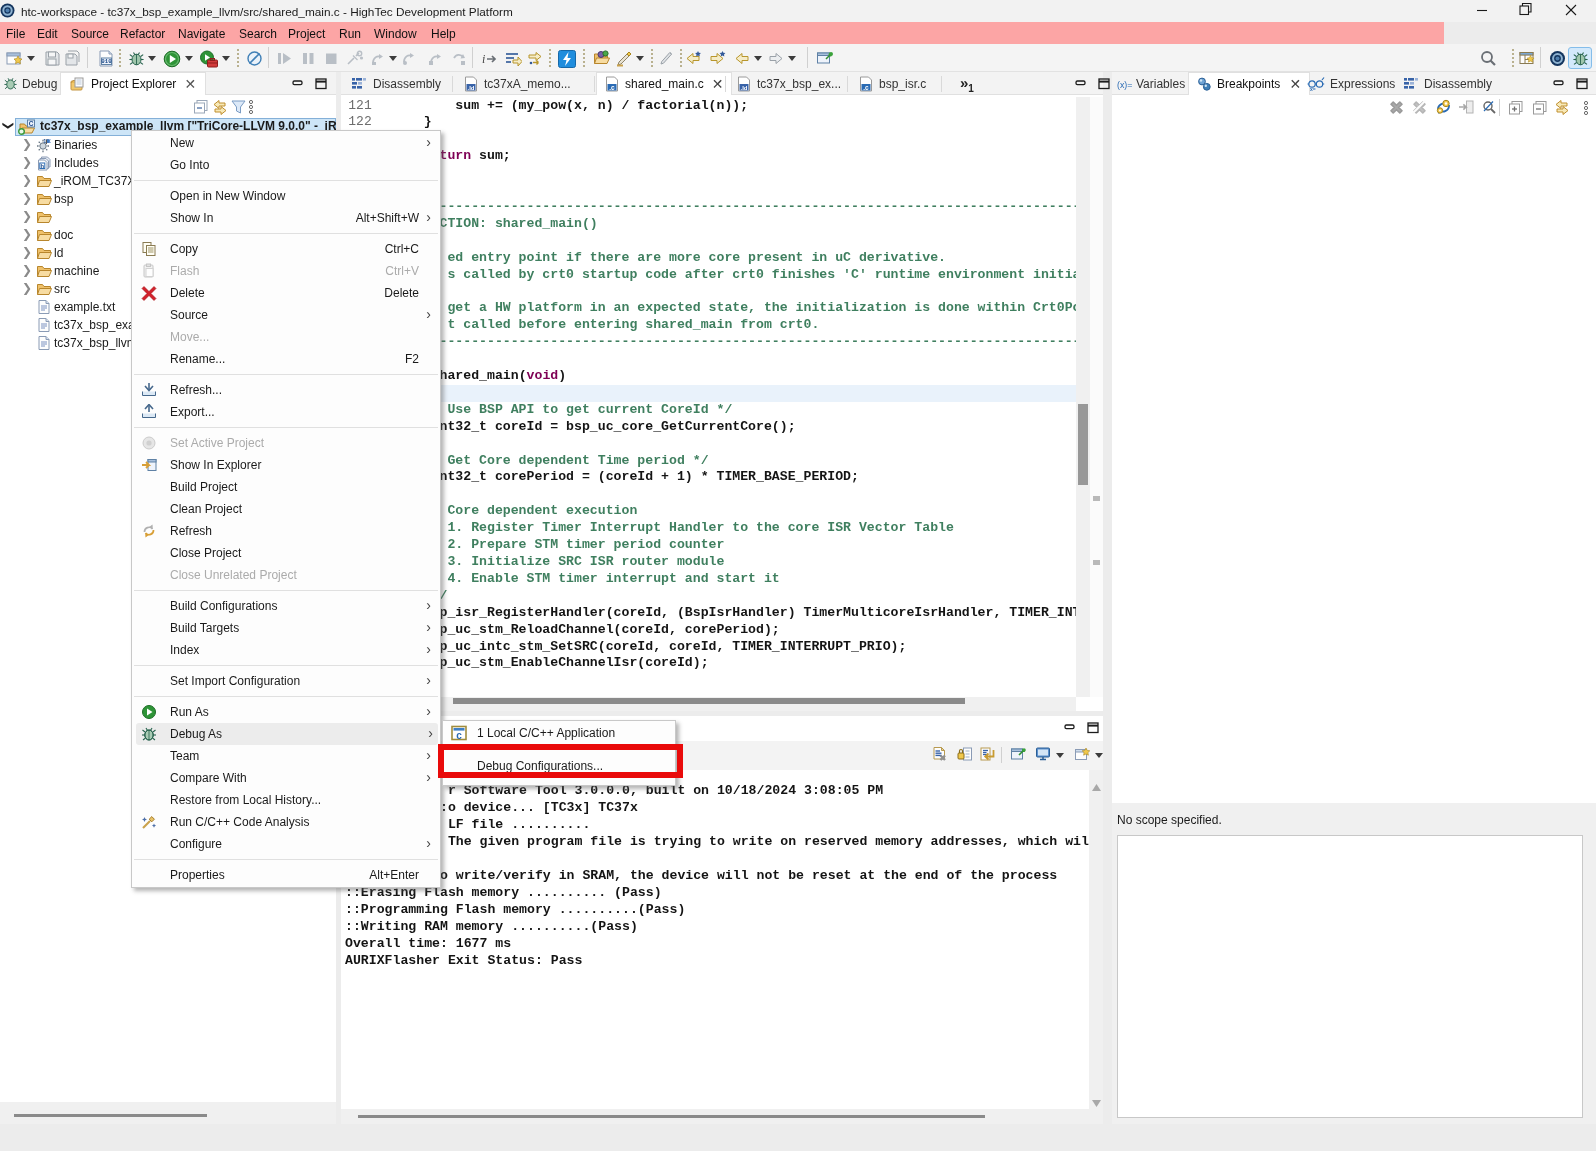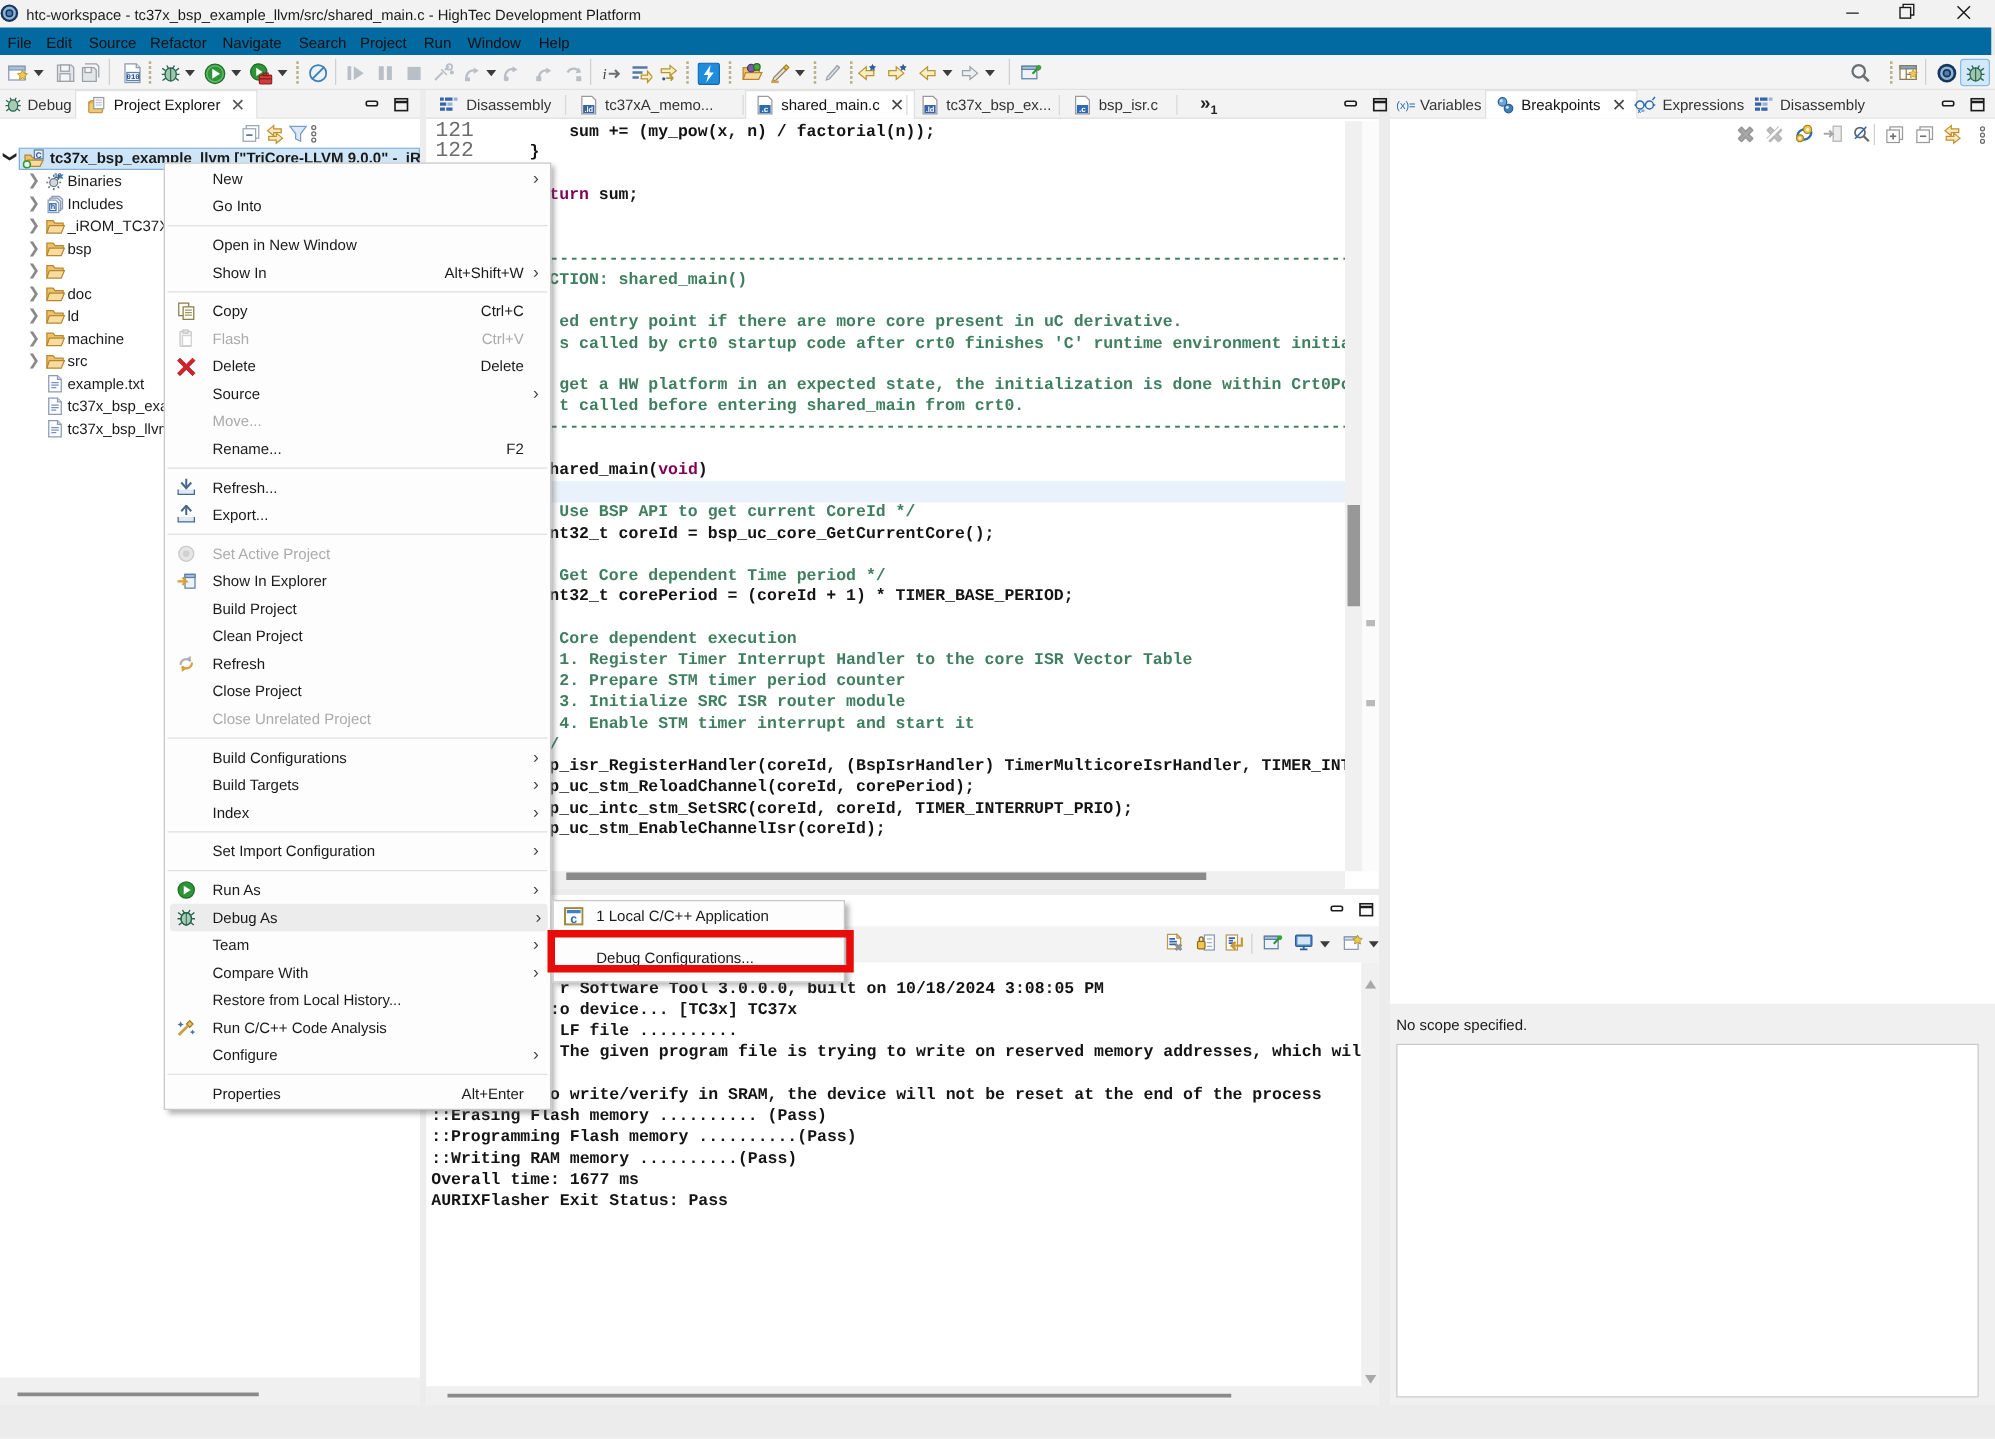--- a/index.html
+++ b/index.html
@@ -2,42 +2,42 @@
 <html><head><meta charset="utf-8"><style>
 *{margin:0;padding:0;box-sizing:border-box}
 body{width:1596px;height:1151px;overflow:hidden}
 #app{position:relative;width:1596px;height:1151px;background:#ececec;font-family:"Liberation Sans",sans-serif;font-size:12px;color:#1a1a1a;overflow:hidden}
 .abs{position:absolute}
 svg{display:block}
 
 #titlebar{left:0;top:0;width:1596px;height:22px;background:#f2f2f2}
 #title-text{left:21px;top:4.5px;font-size:11.8px;color:#1b1b1b}
 
-#menubar{left:0;top:22px;width:1593px;height:22px;background:#0369a1}
+#menubar{left:0;top:22px;width:1444px;height:22px;background:#fca5a5}
 .mitem{position:absolute;top:5px;font-size:12px;color:#111}
 
 #toolbar{left:0;top:44px;width:1596px;height:28px;background:#f4f4f4;border-bottom:1px solid #e2e2e2}
 .tbi{position:absolute;top:6px}
 .tsep{position:absolute;top:3px;width:1px;height:21px;background:#d0d0d0}
 .tdots{position:absolute;top:5px;width:2px;height:18px;background-image:repeating-linear-gradient(#b9b18f 0 2px,transparent 2px 4px)}
 .dd{position:absolute;width:0;height:0;border-left:4px solid transparent;border-right:4px solid transparent;border-top:5px solid #3c3c3c}
 
 .tabrow{position:absolute;background:#f3f3f3;border-bottom:1px solid #e0e0e0}
 .tab{position:absolute;top:0;height:23px;display:flex;align-items:center;font-size:12px;color:#333;white-space:nowrap}
 .tab.sel{background:#fff;border:1px solid #e0e0e0;border-bottom:none;color:#111}
 .minmax{position:absolute}
 
 #lpanel{left:0;top:72px;width:336px;height:1052px;background:#fff}
 #ltoolbar{left:0;top:23px;width:336px;height:25px;background:#fff}
 .trow{position:absolute;left:0;width:336px;height:18px;display:flex;align-items:center;white-space:nowrap;overflow:hidden}
 .chev{color:#8a8a8a;font-size:11px}
 
 #epanel{left:341px;top:72px;width:762px;height:639px;background:#fff}
 #ecode{left:51px;top:25.5px;width:684px;height:600px;overflow:hidden;font-family:"Liberation Mono",monospace;font-size:13.2px;line-height:16.9px;font-weight:bold;white-space:pre;color:#141414}
-#elnum{left:0;top:25.5px;width:38px;text-align:right;font-family:"Liberation Mono",monospace;font-size:17px;line-height:16.9px;color:#6d6d6d}
+#elnum{left:0;top:25.5px;width:38px;text-align:center;font-family:"Liberation Mono",monospace;font-size:13px;line-height:16.9px;color:#6d6d6d}
 .cm{color:#3f7f5f}
 .kw{color:#7f0055}
 
 #bpanel{left:341px;top:716px;width:762px;height:408px;background:#fff}
 #console{left:4px;top:66px;width:744px;height:328px;overflow:hidden;font-family:"Liberation Mono",monospace;font-size:13.2px;line-height:17px;font-weight:bold;white-space:pre;color:#141414}
 
 #rpanel{left:1112px;top:72px;width:484px;height:1052px;background:#fff}
 
 #statusbar{left:0;top:1124px;width:1596px;height:27px;background:#f0f0f0;border-top:1px solid #d9d9d9}
 

